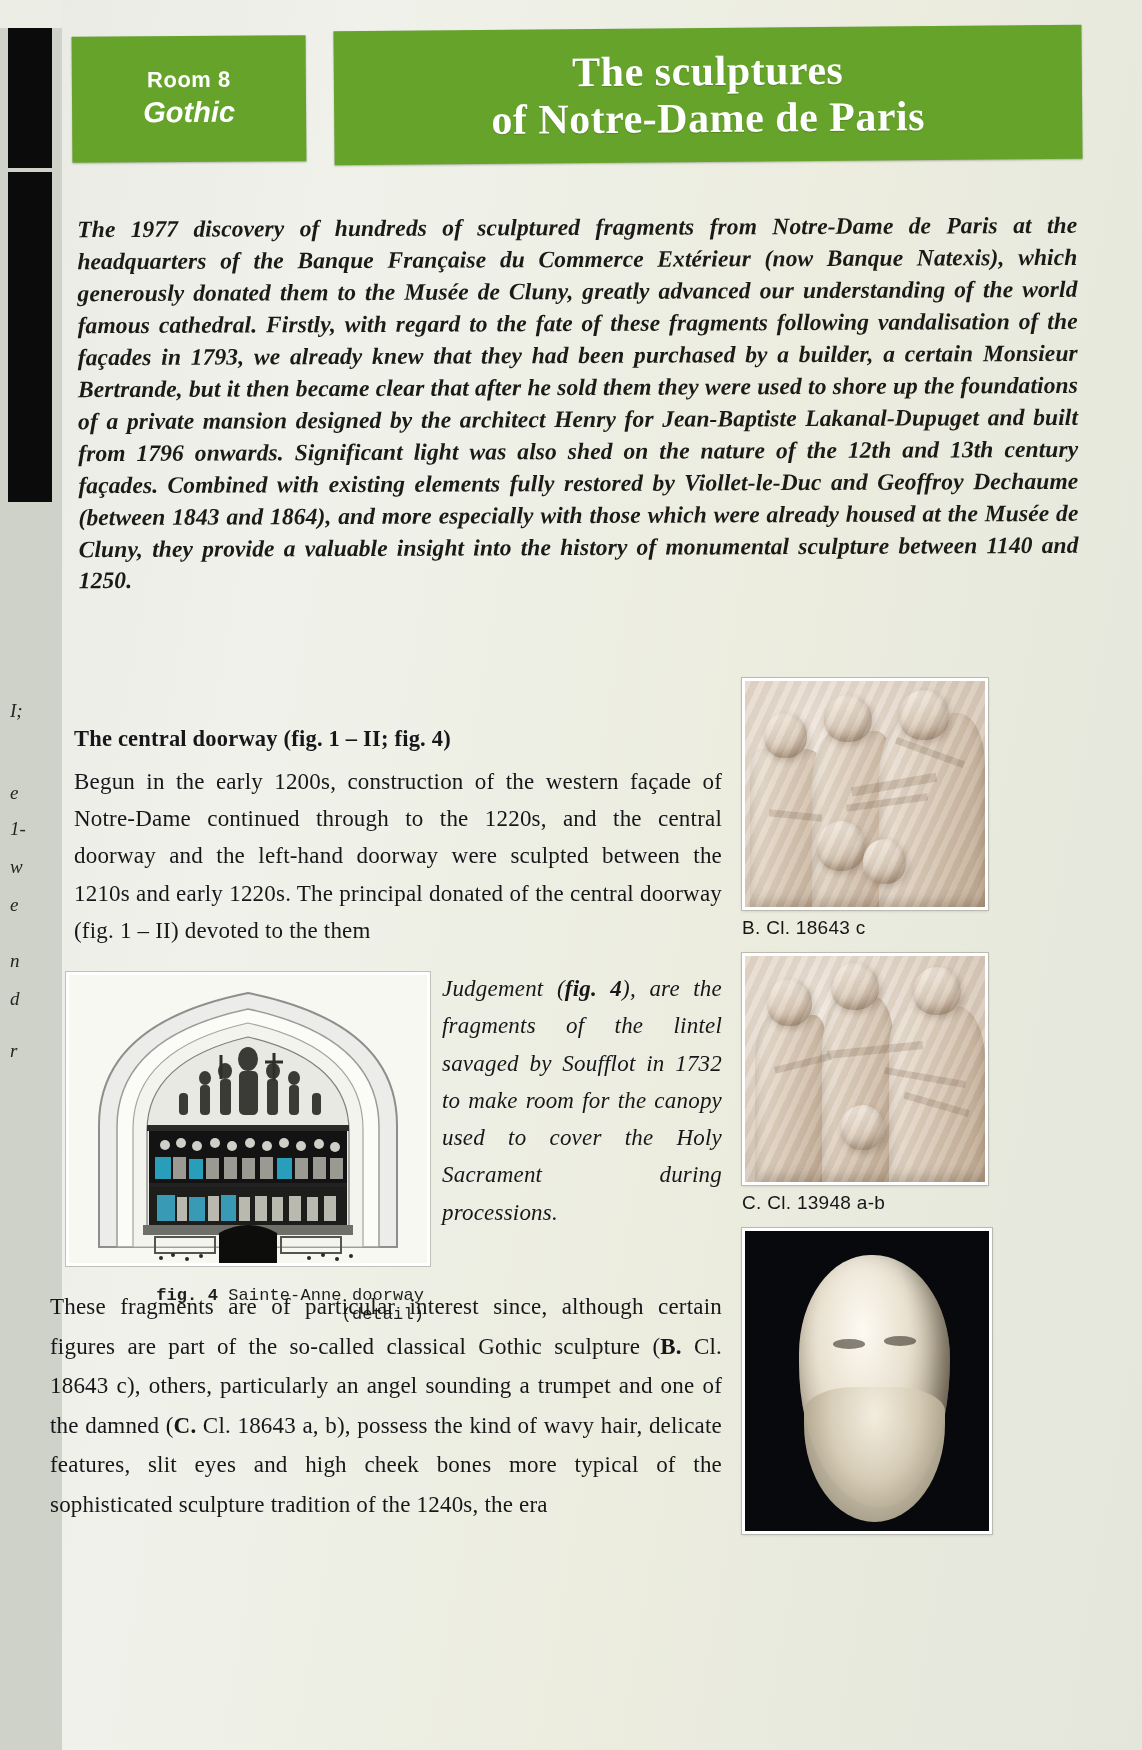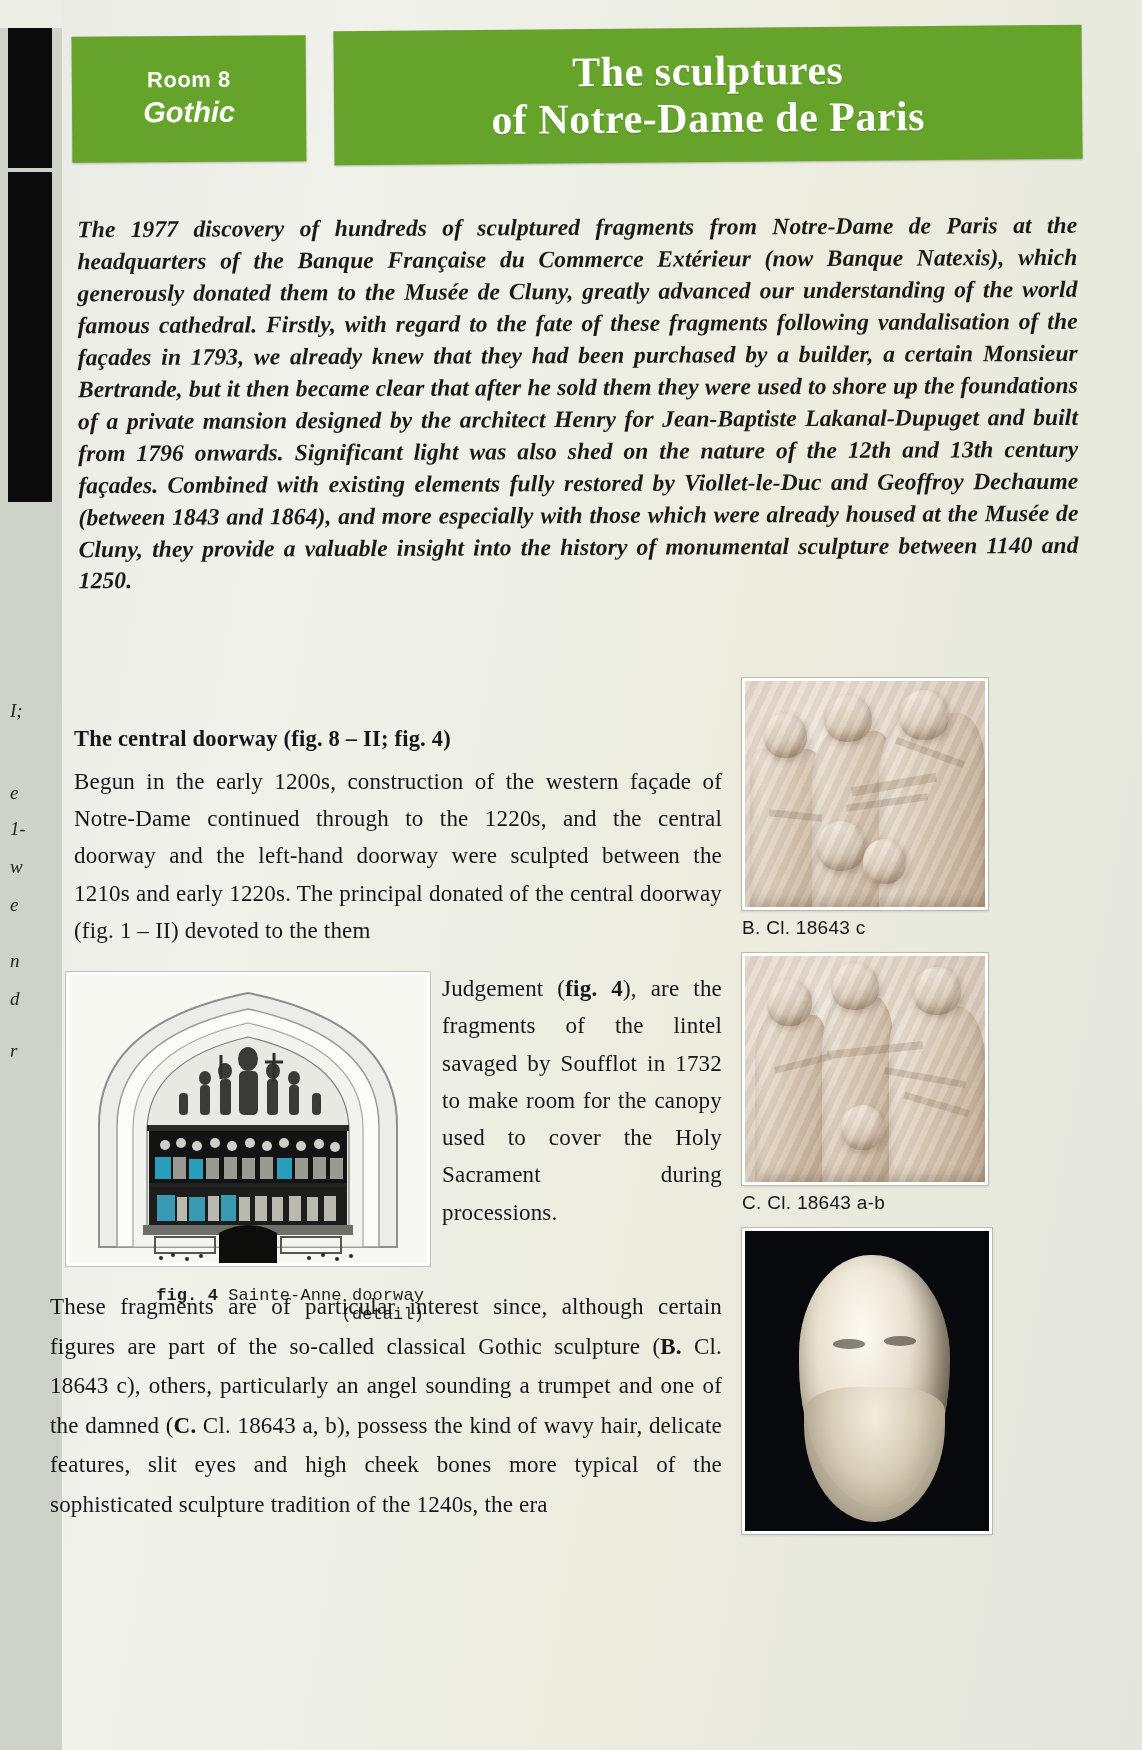--- a/index.html
+++ b/index.html
@@ -180,20 +180,21 @@
   .wrap-right {
     position: absolute;
     left: 368px; top: 248px;
     width: 280px;
     font-family: "Liberation Serif", serif;
     font-size: 23px;
     line-height: 1.62;
     text-align: justify;
     color: #17171a;
     letter-spacing: 0.2px;
+    font-style: italic;
   }
   .full-below {
     position: absolute;
     left: -24px; top: 565px;
     width: 672px;
     font-family: "Liberation Serif", serif;
     font-size: 23px;
     line-height: 1.72;
     text-align: justify;
     color: #17171a;
@@ -307,21 +308,21 @@
       <div class="t1">The sculptures</div>
       <div class="t2">of Notre-Dame de Paris</div>
     </div>
   </div>
 
   <div id="intro">The 1977 discovery of hundreds of sculptured fragments from Notre-Dame de Paris at the headquarters of the Banque Française du Commerce Extérieur (now Banque Natexis), which generously donated them to the Musée de Cluny, greatly advanced our understanding of the world famous cathedral. Firstly, with regard to the fate of these fragments following vandalisation of the façades in 1793, we already knew that they had been purchased by a builder, a certain Monsieur Bertrande, but it then became clear that after he sold them they were used to shore up the foundations of a private mansion designed by the architect Henry for Jean-Baptiste Lakanal-Dupuget and built from 1796 onwards. Significant light was also shed on the nature of the 12th and 13th century façades. Combined with existing elements fully restored by Viollet-le-Duc and Geoffroy Dechaume (between 1843 and 1864), and more especially with those which were already housed at the Musée de Cluny, they provide a valuable insight into the history of monumental sculpture between 1140 and 1250.</div>
 
   <div id="body-area">
 
     <div class="col-text">
-      <div class="heading-line">The central doorway (fig. 8 – II; fig. 4)</div>
+      <div class="heading-line">The central doorway (fig. 1 – II; fig. 4)</div>
       <div class="para">
         <span>Begun in the early 1200s, construction of the western façade of Notre-Dame continued through to the 1220s, and the central doorway and the left-hand doorway were sculpted between the 1210s and early 1220s. The principal donated of the central doorway (</span><b>fig. 1 – II</b><span>) devoted to the them</span>
       </div>
     </div>
 
     <div id="fig4">
       <div id="fig4-frame">
         <div class="tymp-bg"></div>
         <svg viewBox="0 0 358 288" width="358" height="288" style="position:absolute;inset:0;">
           <rect x="0" y="0" width="358" height="288" fill="#f8f8f3"></rect>
@@ -460,21 +461,21 @@
           <div class="blob" style="left:36%;top:3%;width:20%;height:21%;"></div>
           <div class="robe" style="left:60%;top:22%;width:40%;height:78%;border-radius:24% 30% 0 0;"></div>
           <div class="blob" style="left:70%;top:5%;width:20%;height:21%;"></div>
           <div class="blob" style="left:40%;top:66%;width:18%;height:20%;"></div>
           <div class="fold" style="left:12%;top:46%;width:24%;height:3%;transform:rotate(-14deg);"></div>
           <div class="fold" style="left:34%;top:40%;width:40%;height:3.5%;transform:rotate(-6deg);"></div>
           <div class="fold" style="left:58%;top:52%;width:34%;height:3%;transform:rotate(10deg);"></div>
           <div class="fold" style="left:66%;top:64%;width:28%;height:3%;transform:rotate(16deg);"></div>
         </div>
       </div>
-      <div class="photo-cap" style="width:246px;">C. Cl. 18643 a-b</div>
+      <div class="photo-cap" style="width:246px;">C. Cl. 13948 a-b</div>
 
       <div class="photo-box" style="width:244px;height:300px;border-color:#ffffff;">
         <div class="head-photo">
           <div class="head-shape"></div>
           <div class="head-beard"></div>
           <div class="head-eye" style="left:36%;top:36%;"></div>
           <div class="head-eye" style="left:57%;top:35%;"></div>
         </div>
       </div>
 

